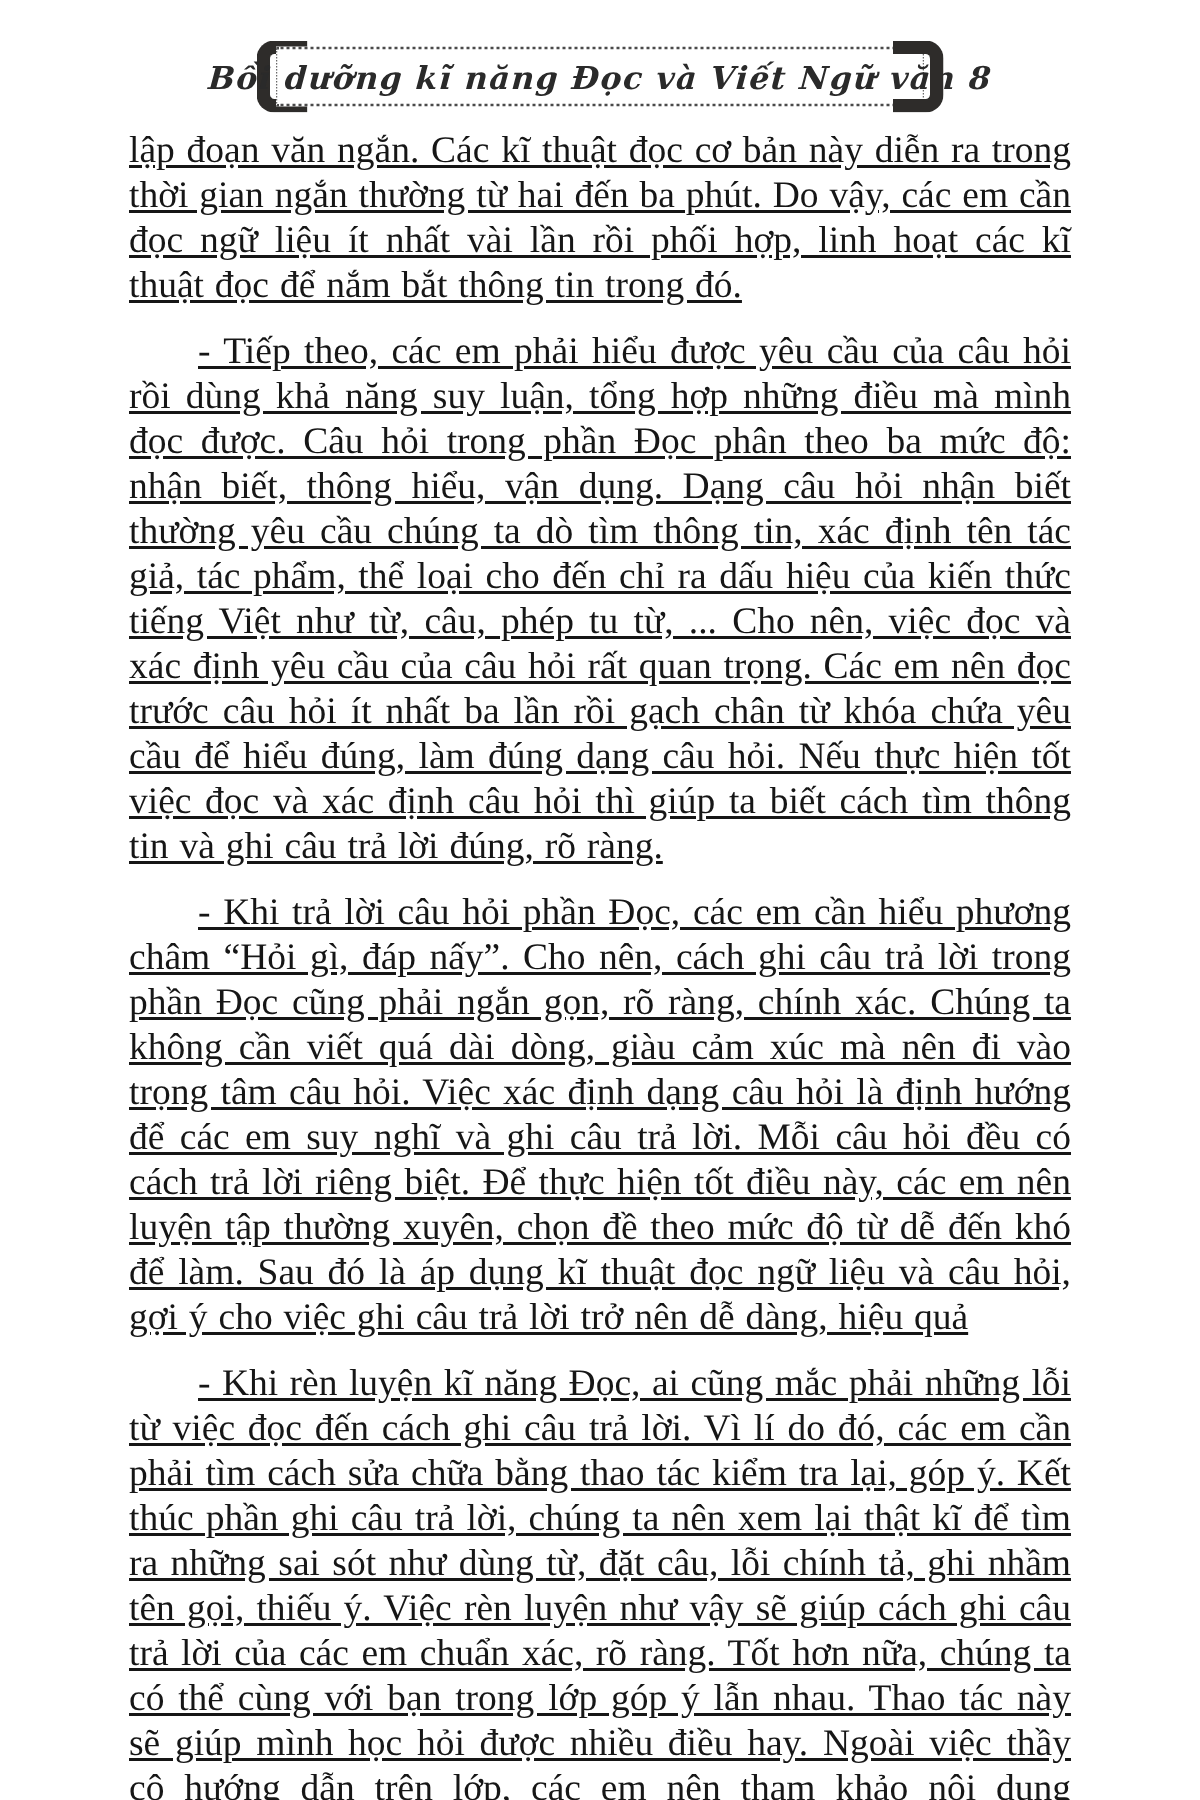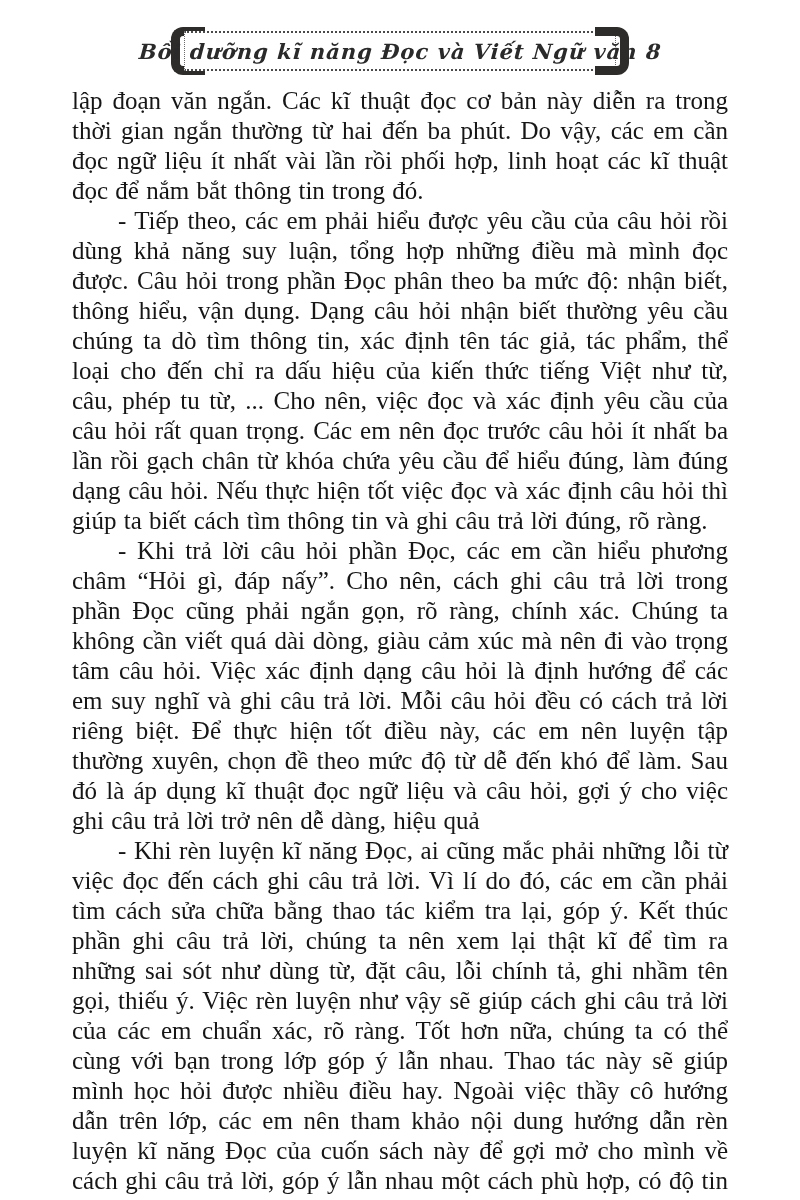--- a/index.html
+++ b/index.html
@@ -67,26 +67,27 @@
     letter-spacing: 1px;
     color: #2a2a2a;
     white-space: nowrap;
     transform: skewX(-4deg);
   }
   
   .body-text {
     margin-top: 0;
   }
   .para {
-    margin: 0;
+    margin: 14px;
     font-size: 25px;
     line-height: 30px;
     text-align: justify;
     text-indent: 46px;
     word-spacing: 1px;
+    text-decoration: underline;
   }
   .para.no-indent {
     text-indent: 0;
   }
 </style>
 </head>
 <body>
 
 <div class="page">
 

